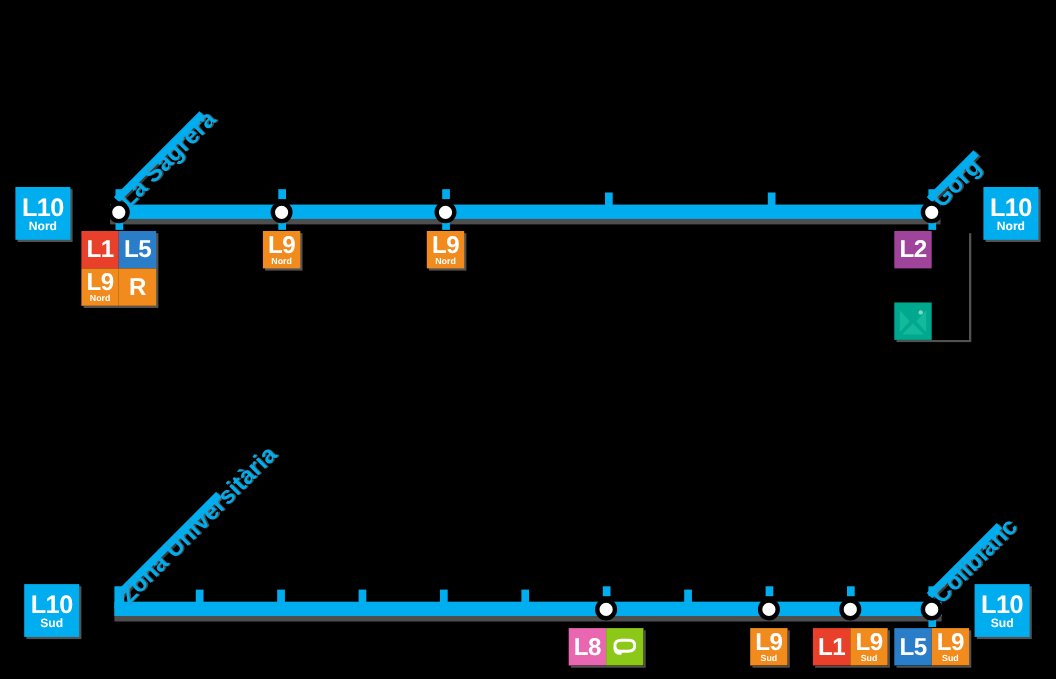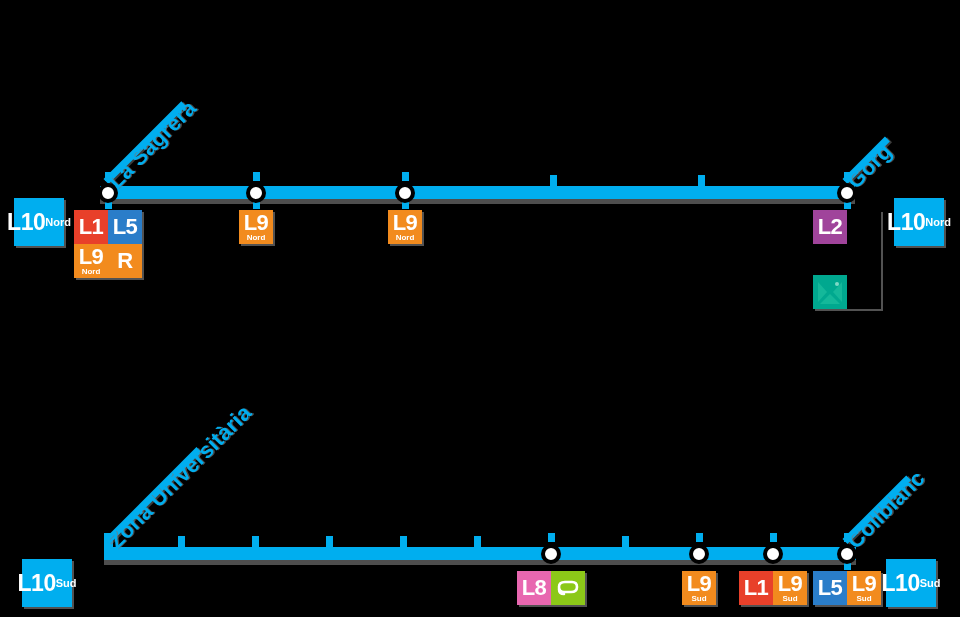--- a/index.html
+++ b/index.html
@@ -11,25 +11,24 @@
     overflow:hidden;
     position:relative;
   }
   .canvas{position:absolute;inset:0;}
 
   
   .terminus{
     position:absolute;
     width:50px;height:48px;
     background:#00AEEF;
-    display:flex;flex-direction:row;
+    display:flex;flex-direction:column;
     align-items:center;justify-content:center;
     line-height:1;
     box-shadow:2px 2px 0 rgba(110,110,110,.75);
-    margin-top:28px;
   }
   .terminus .t-main{
     color:#fff;font-size:23px;font-weight:bold;letter-spacing:-.5px;
   }
   .terminus .t-sub{
     color:#fff;font-size:11px;font-weight:bold;margin-top:1px;
   }
 
   
   .route{

